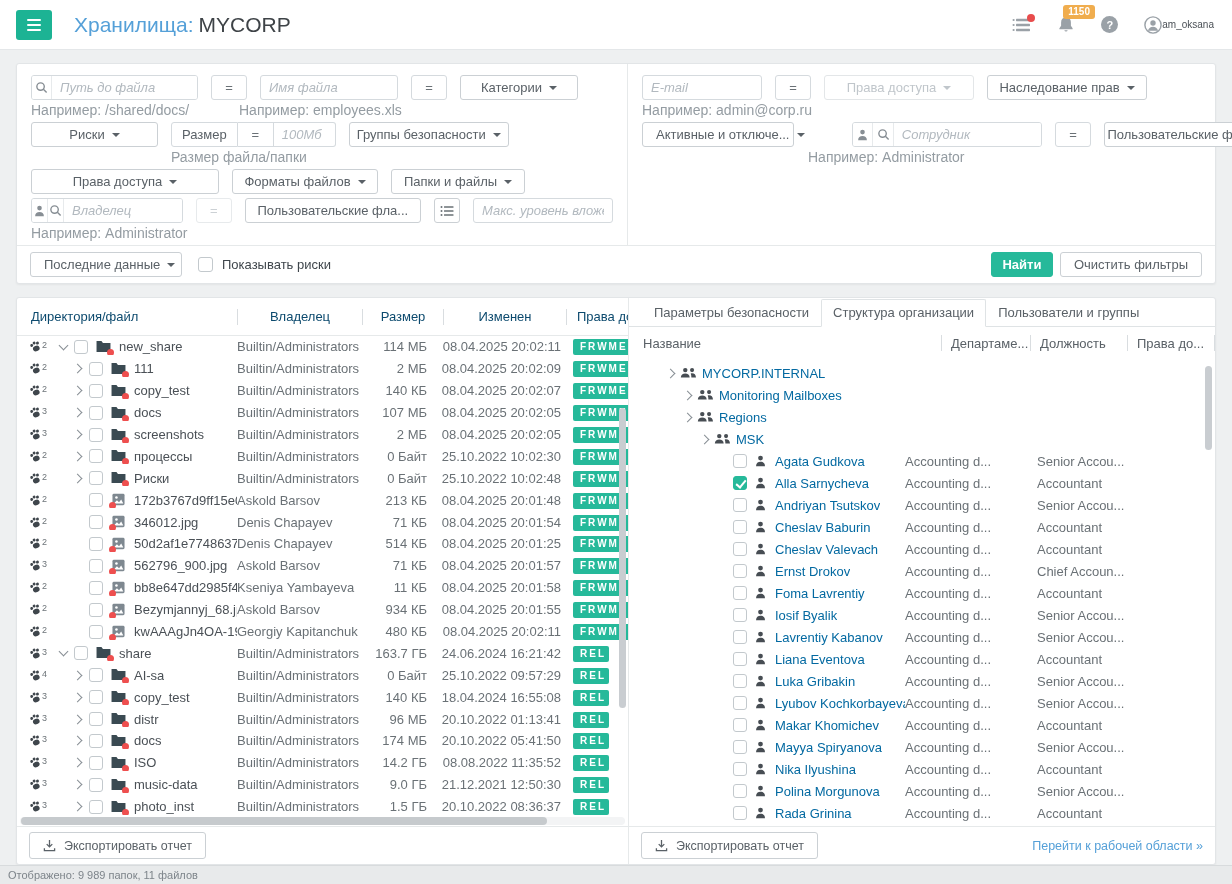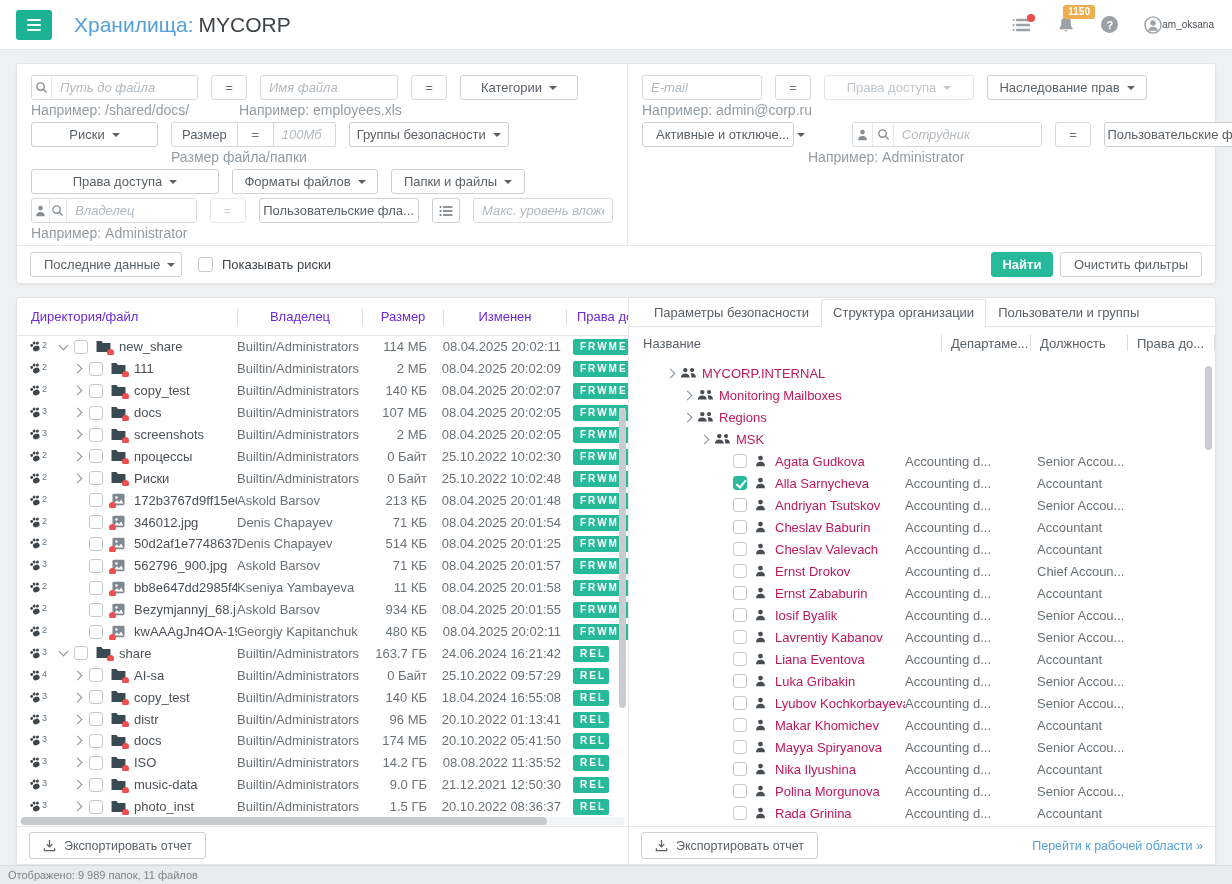--- a/index.html
+++ b/index.html
@@ -75,21 +75,21 @@
   .btn-primary { background:#26b99a; border-color:#26b99a; color:#fff; font-weight:bold; }
   .fb-right { margin-left:auto; display:flex; gap:7px; }
 
   
   .main-card { flex:1; min-height:0; display:flex; }
   .panel { display:flex; flex-direction:column; min-height:0; position:relative; }
   .left-panel { width:612px; flex:none; border-right:1px solid #e6e9ea; }
   .right-panel { flex:1; min-width:0; }
 
   .fheader { height:38px; flex:none; display:flex; align-items:center; border-bottom:1px solid #e6e9ea;
-    color:#6d28d9; }
+    color:#0c4a6e; }
   .sep { width:1px; height:16px; background:#d9dde0; flex:none; }
   .fh-name { width:220px; padding-left:14px; }
   .fh-owner { width:124px; text-align:center; }
   .fh-size { width:80px; text-align:center; }
   .fh-mod { width:122px; text-align:center; }
   .fh-rights { flex:1; padding-left:10px; white-space:nowrap; overflow:hidden; }
 
   .frows { flex:1; min-height:0; overflow:hidden; }
   .frow { display:flex; align-items:center; height:21.9px; cursor:default; }
   .zone-name { width:220px; flex:none; display:flex; align-items:center; overflow:hidden; }
@@ -135,21 +135,21 @@
   .th-dept { width:88px; }
   .th-pos { width:96px; }
   .th-rights { width:86px; }
   .trows { flex:1; min-height:0; overflow:hidden; padding-top:3px; }
   .trow { display:flex; align-items:center; height:22px; padding-left:14px; }
   .zone-tname { width:262px; flex:none; display:flex; align-items:center; overflow:hidden; }
   .gbase { width:20px; flex:none; }
   .u-ind { width:88px; flex:none; }
   .gicon { width:22px; flex:none; color:#474d53; }
   .picon { width:20px; flex:none; color:#474d53; }
-  .tname { color:#be185d; white-space:nowrap; overflow:hidden; }
+  .tname { color:#0369a1; white-space:nowrap; overflow:hidden; }
   .zone-dept { width:132px; flex:none; color:#6a7176; white-space:nowrap; overflow:hidden; }
   .zone-pos { width:165px; flex:none; color:#6a7176; white-space:nowrap; overflow:hidden; }
 
   
   .statusbar { flex:none; height:19px; background:#e8eaeb; border-top:1px solid #d8dbdd;
     font-size:11px; color:#7d848a; display:flex; align-items:center; padding:0 8px; }
 </style>
 </head>
 <body>
 
@@ -262,21 +262,21 @@
             </span>
             <span class="icell">
               <svg viewBox="0 0 14 14" width="13" height="13">
                   <circle cx="6" cy="6" r="4" fill="none" stroke="currentColor" stroke-width="1.5"></circle>
                   <path d="M9 9l3.5 3.5" stroke="currentColor" stroke-width="1.5"></path>
                 </svg>
             </span>
             <input placeholder="Владелец" style="">
           </span>
           <span class="eqbox dis ctl">=</span>
-          <button class="btn ctl" style="width:160px;">
+          <button class="btn ctl" style="width:176px;">
             <span>Пользовательские фла...</span>
           </button>
           <button class="btn ctl" style="width:34px;padding:0;">
             <svg viewBox="0 0 14 12" width="14" height="12" fill="#6a7176">
               <circle cx="1.5" cy="2" r="1"></circle>
                 <rect x="4" y="1.2" width="9.5" height="1.6" rx="0.4"></rect>
               <circle cx="1.5" cy="6" r="1"></circle>
                 <rect x="4" y="5.2" width="9.5" height="1.6" rx="0.4"></rect>
               <circle cx="1.5" cy="10" r="1"></circle>
                 <rect x="4" y="9.2" width="9.5" height="1.6" rx="0.4"></rect>
@@ -1279,21 +1279,21 @@
             <div class="trow">
               <span class="zone-tname">
                 <span class="u-ind"></span>
                 <span class="cb"></span>
                 <span class="picon">
                   <svg viewBox="0 0 12 14" width="11" height="12" fill="currentColor">
                     <circle cx="6" cy="3.6" r="2.8"></circle>
                     <path d="M.8 13c0-3.4 2.3-5 5.2-5s5.2 1.6 5.2 5z"></path>
                   </svg>
                 </span>
-                <span class="tname">Ernst Zababurin</span>
+                <span class="tname">Foma Lavrentiy</span>
               </span>
               <span class="zone-dept">Accounting d...</span>
               <span class="zone-pos">Accountant</span>
             </div>
             <div class="trow">
               <span class="zone-tname">
                 <span class="u-ind"></span>
                 <span class="cb"></span>
                 <span class="picon">
                   <svg viewBox="0 0 12 14" width="11" height="12" fill="currentColor">

